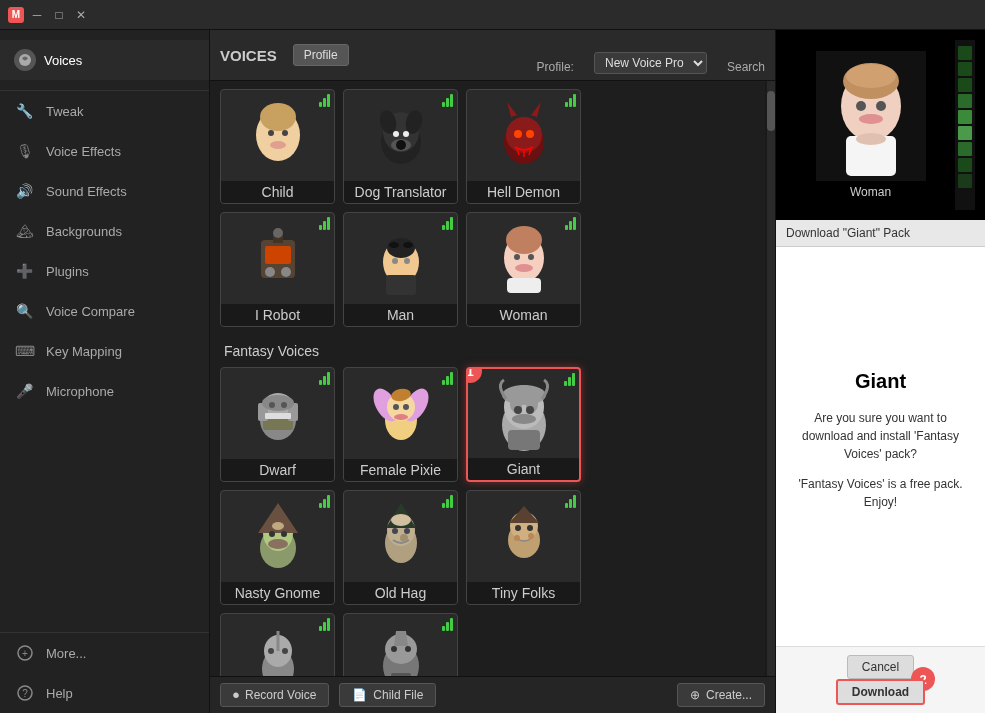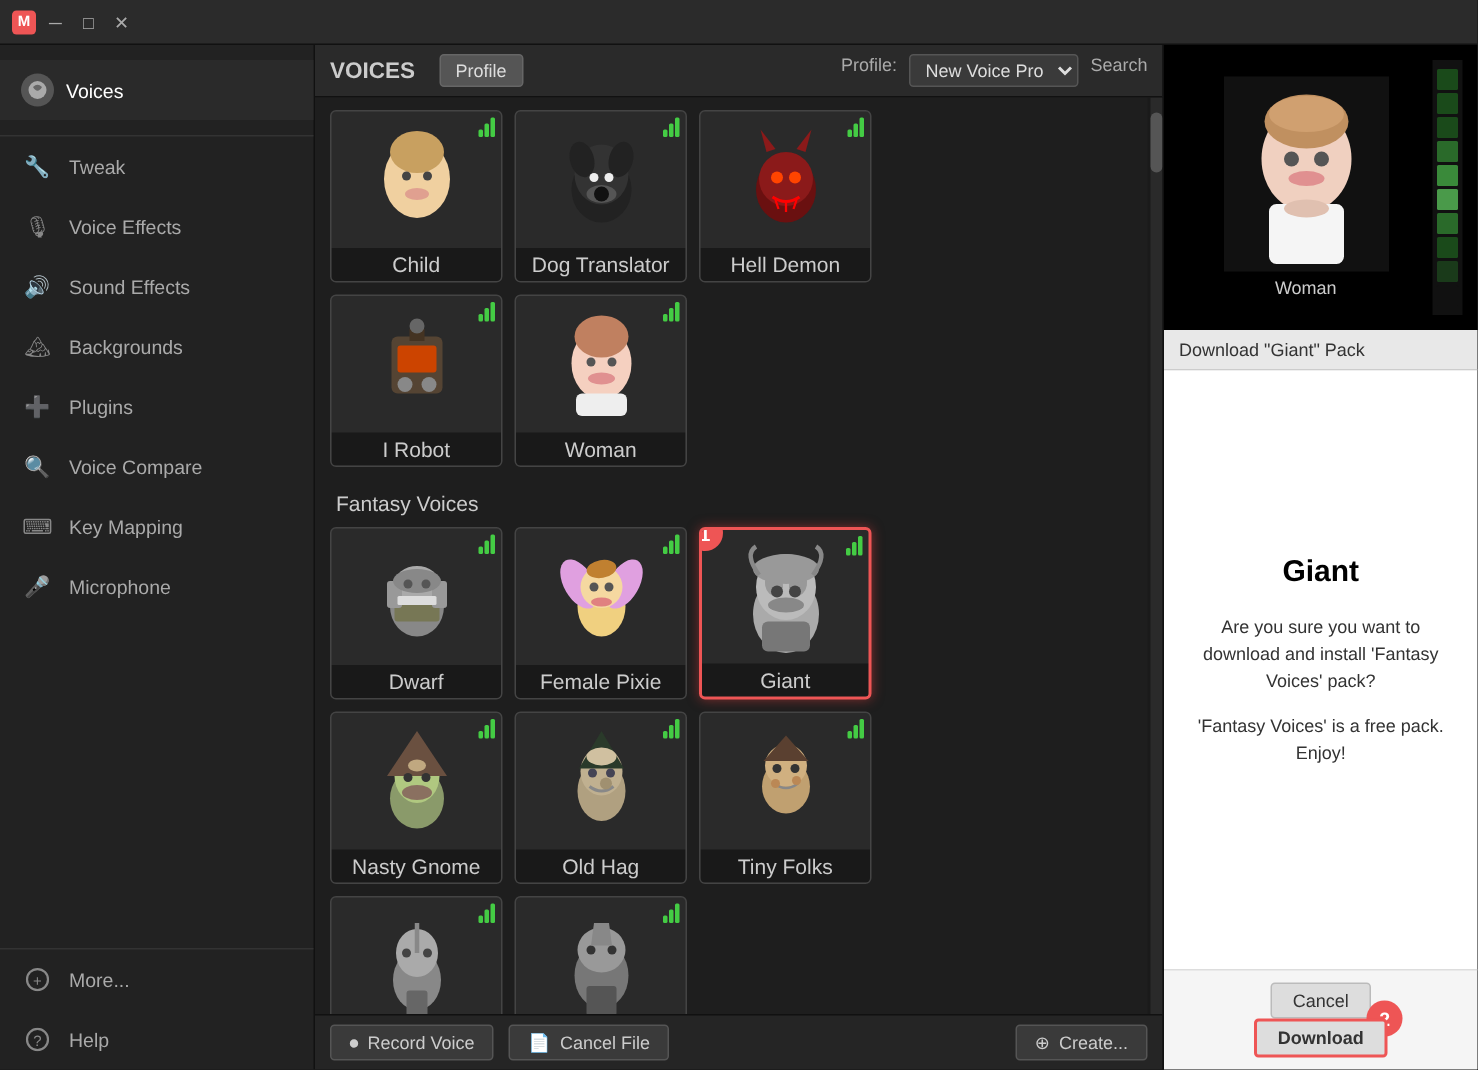--- a/index.html
+++ b/index.html
@@ -142,33 +142,34 @@
       border: 1px solid #666;
       color: #ddd;
       padding: 3px 10px;
       border-radius: 3px;
       font-size: 12px;
       cursor: pointer;
     }
     .toolbar-profile {
       margin-left: auto;
       display: flex;
-      align-items: flex-start;
-      gap: 8px;
+      align-items: flex-end;
+      gap: 20px;
       font-size: 12px;
       color: #aaa;
     }
     .profile-select {
       background: #3a3a3a;
       border: 1px solid #555;
       color: #ddd;
       padding: 2px 6px;
       border-radius: 3px;
       font-size: 12px;
       cursor: pointer;
+      margin-top: 16px;
     }
     .search-btn {
       background: none;
       border: none;
       color: #aaa;
       font-size: 12px;
       cursor: pointer;
     }
 
     
@@ -597,20 +598,39 @@
                 <rect x="22" y="26" width="26" height="18" rx="2" fill="#cc4400"></rect>
                 <circle cx="27" cy="52" r="5" fill="#888"></circle>
                 <circle cx="43" cy="52" r="5" fill="#888"></circle>
                 <rect x="30" y="15" width="10" height="8" fill="#443322"></rect>
                 <circle cx="35" cy="13" r="5" fill="#666"></circle>
               </svg>
             </div>
             <div class="voice-card-label">I Robot</div>
           </div>
 
+          <div class="voice-card">
+            <div class="voice-signal">
+              <div class="signal-bar" style="height:5px;"></div>
+              <div class="signal-bar" style="height:9px;"></div>
+              <div class="signal-bar" style="height:13px;"></div>
+            </div>
+            <div class="voice-card-img">
+              <svg width="70" height="80" viewBox="0 0 70 80">
+                <ellipse cx="35" cy="42" rx="18" ry="22" fill="#f0c890"></ellipse>
+                <rect x="20" y="55" width="30" height="20" rx="3" fill="#333"></rect>
+                <ellipse cx="35" cy="28" rx="14" ry="10" fill="#222"></ellipse>
+                <ellipse cx="28" cy="25" rx="5" ry="3" fill="#111"></ellipse>
+                <ellipse cx="42" cy="25" rx="5" ry="3" fill="#111"></ellipse>
+                <ellipse cx="29" cy="41" rx="3" ry="3" fill="#888"></ellipse>
+                <ellipse cx="41" cy="41" rx="3" ry="3" fill="#888"></ellipse>
+              </svg>
+            </div>
+            <div class="voice-card-label">Man</div>
+          </div>
 
           <div class="voice-card">
             <div class="voice-signal">
               <div class="signal-bar" style="height:5px;"></div>
               <div class="signal-bar" style="height:9px;"></div>
               <div class="signal-bar" style="height:13px;"></div>
             </div>
             <div class="voice-card-img">
               <svg width="70" height="80" viewBox="0 0 70 80">
                 <ellipse cx="35" cy="38" rx="20" ry="24" fill="#f5d0c0"></ellipse>
@@ -811,21 +831,21 @@
       </div>
     </div>
 
     <div class="bottom-bar">
       <button class="bottom-btn">
         <span>⏺</span>
         <span>Record Voice</span>
       </button>
       <button class="bottom-btn">
         <span>📄</span>
-        <span>Cancel File</span>
+        <span>Child File</span>
       </button>
       <button class="create-btn">
         <span>⊕</span>
         <span>Create...</span>
       </button>
     </div>
   </div>
 
   <div class="right-panel">
 

